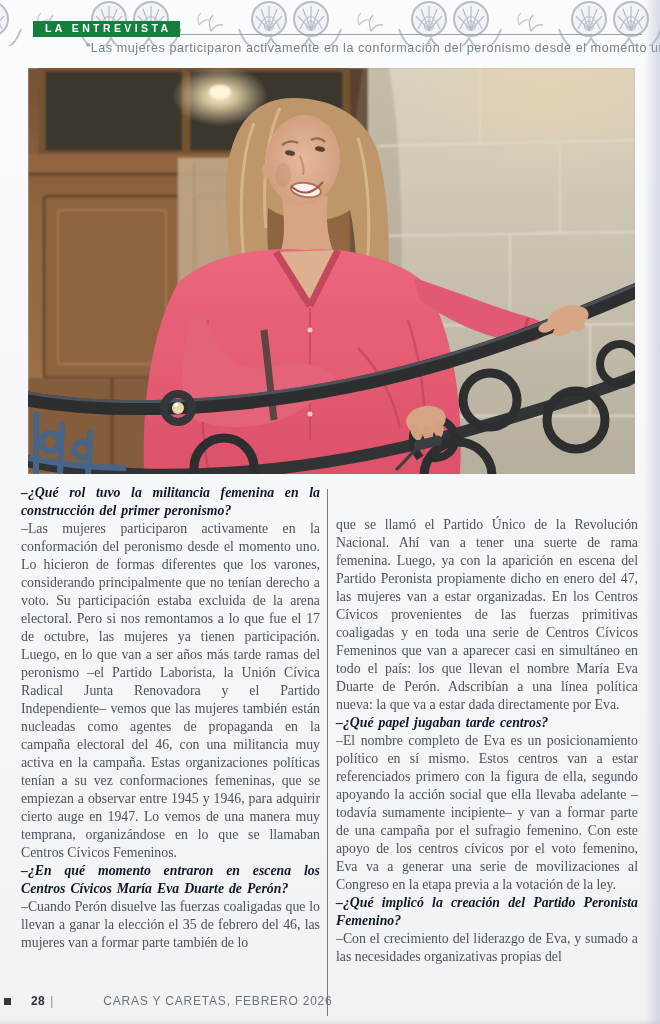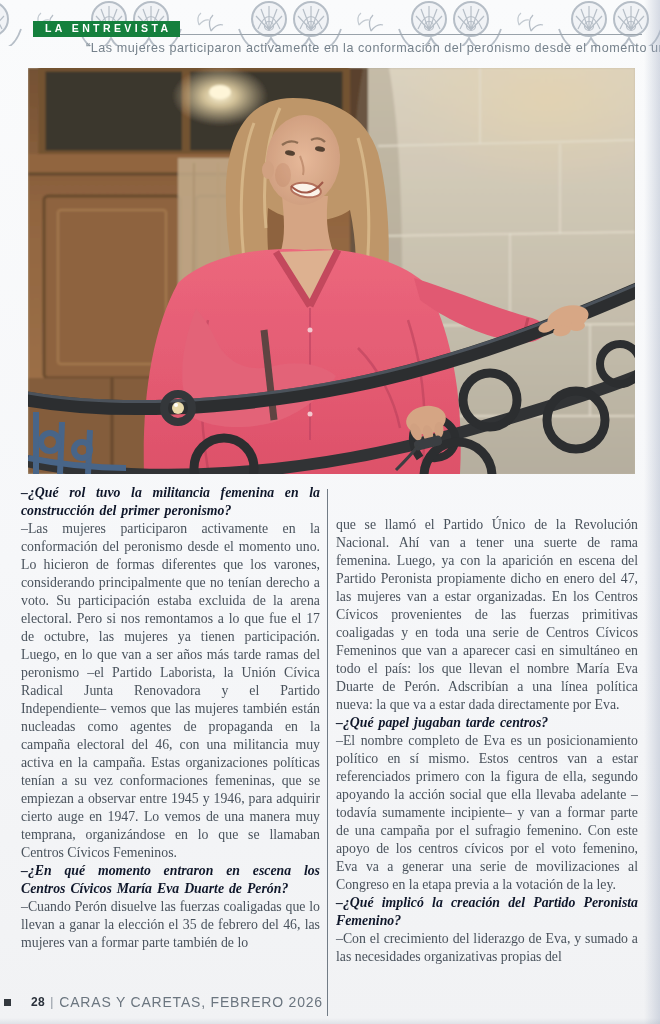--- a/index.html
+++ b/index.html
@@ -33,21 +33,21 @@
   .col p{margin:0;}
   .col p.q{font-weight:bold;font-style:italic;color:#0f172a;word-spacing:1.5px;}
   .divider{position:absolute;left:327px;top:489px;width:1px;height:527px;background:#727c86;}
 
   
   .footer{position:absolute;left:4px;top:994px;display:flex;align-items:center;z-index:3;
     font-family:"Liberation Sans",sans-serif;}
   .footer .bullet{width:7px;height:7px;background:#33383e;display:inline-block;margin-right:20px;}
   .footer .num{font-weight:bold;color:#2a313b;font-size:12px;letter-spacing:.4px;margin-right:5px;text-align:right;}
   .footer .sep{color:#8b949d;font-size:12px;margin-right:6px;font-weight:normal;}
-  .footer .pub{color:#6b757f;font-size:14px;letter-spacing:.8px;}
+  .footer .pub{color:#6b757f;font-size:12px;letter-spacing:.8px;margin-left:44px;}
 </style>
 </head>
 <body>
 
 <svg class="ornament" viewBox="0 0 660 46" xmlns="http://www.w3.org/2000/svg" aria-hidden="true">
   <defs>
     <g id="ros">
       <circle r="17" fill="#f1f3f6" stroke="#b6bec7" stroke-width="2"></circle>
       <g stroke="#b6bec7" stroke-width="1.2" fill="none">
         <path d="M-11,10 Q0,-15 11,10"></path>

